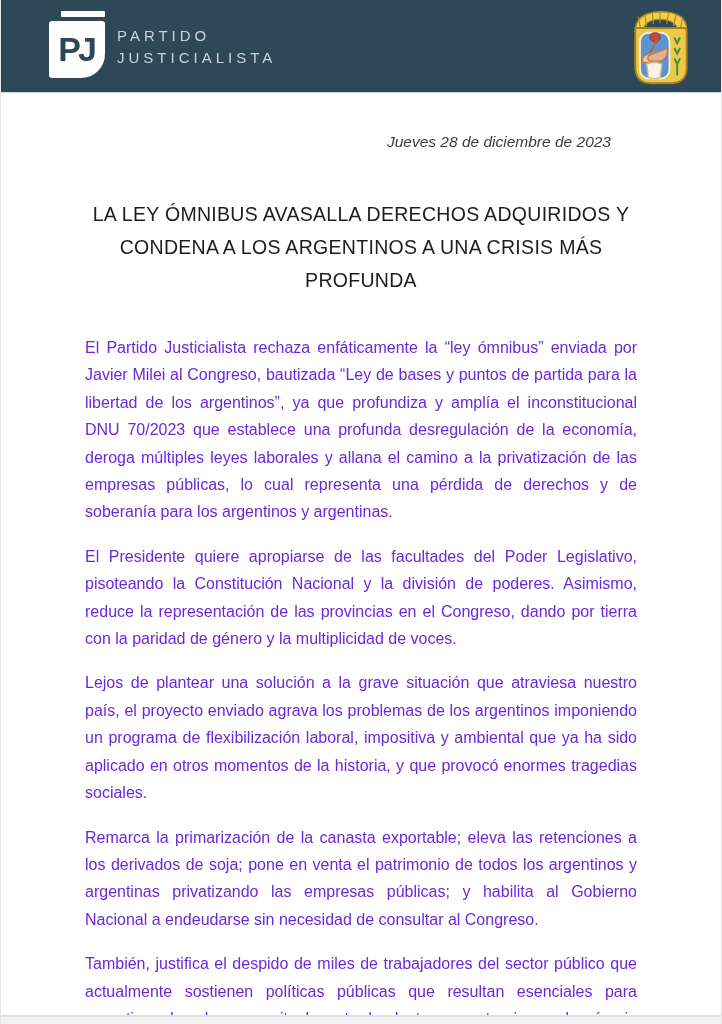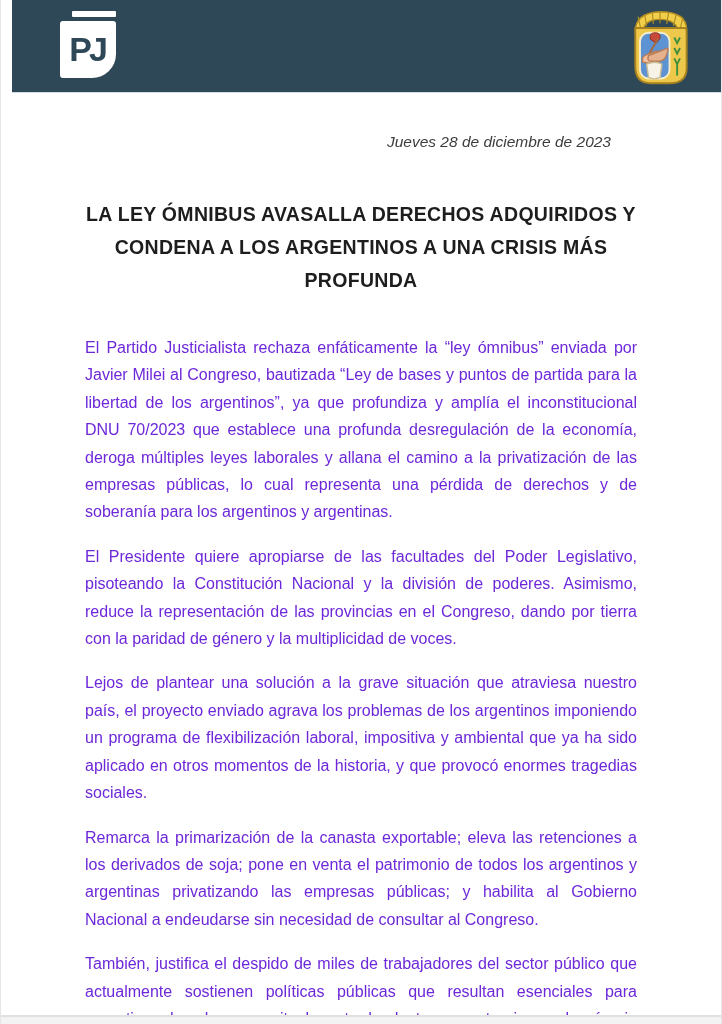--- a/index.html
+++ b/index.html
@@ -13,21 +13,20 @@
     border-right:1px solid #e6e6e6;
     box-sizing:border-box;
     overflow:hidden;
   }
   
   .header{
     position:absolute;top:0;left:0;right:0;height:93px;
     background:#2f4858;
     border-bottom:1px solid #cfdde8;
     box-sizing:border-box;
-    margin-left:11px;
   }
   .logo{
     position:absolute;left:48px;top:11px;width:56px;
   }
   .logo-bar{
     margin-left:12px;width:44px;height:6px;background:#ffffff;border-radius:1px;
   }
   .logo-box{
     margin-top:4px;width:56px;height:57px;background:#ffffff;
     border-radius:3px 3px 24px 3px;
@@ -48,21 +47,21 @@
     margin:40px 110px 0 84px;
     text-align:right;
     font-style:italic;
     font-size:15.5px;
     color:#3c3c3c;
   }
   .doc-title{
     margin:47px 80px 0 80px;
     text-align:center;
     font-size:19.5px;
-    font-weight:700;
+    font-weight:400;
     line-height:33px;
     letter-spacing:0.3px;
     color:#1d1d1d;
   }
   .doc-body{
     margin:37px 84px 0 84px;
   }
   .doc-body p{
     margin:0 0 17px 0;
     font-size:16px;
@@ -84,20 +83,24 @@
 
   <div class="header">
 
     <div class="logo">
       <div class="logo-bar"></div>
       <div class="logo-box">
         <span class="logo-monogram">PJ</span>
       </div>
     </div>
 
+    <div class="org-name">
+      <div>PARTIDO</div>
+      <div>JUSTICIALISTA</div>
+    </div>
 
     <div class="emblem">
       <svg viewBox="0 0 80 84" width="78" height="80" aria-hidden="true">
 
         <path d="M14 26 Q14 6 40 5 Q68 5 68 24 L60 28 Q58 13 40 13 Q22 13 22 28 Z" fill="#f2cf4a" stroke="#b08c22" stroke-width="1.5"></path>
         <g stroke="#b08c22" stroke-width="1.2">
           <line x1="20" y1="24" x2="17" y2="10"></line>
           <line x1="26" y1="20" x2="24" y2="8"></line>
           <line x1="33" y1="18" x2="32" y2="6"></line>
           <line x1="40" y1="17" x2="40" y2="5"></line>

